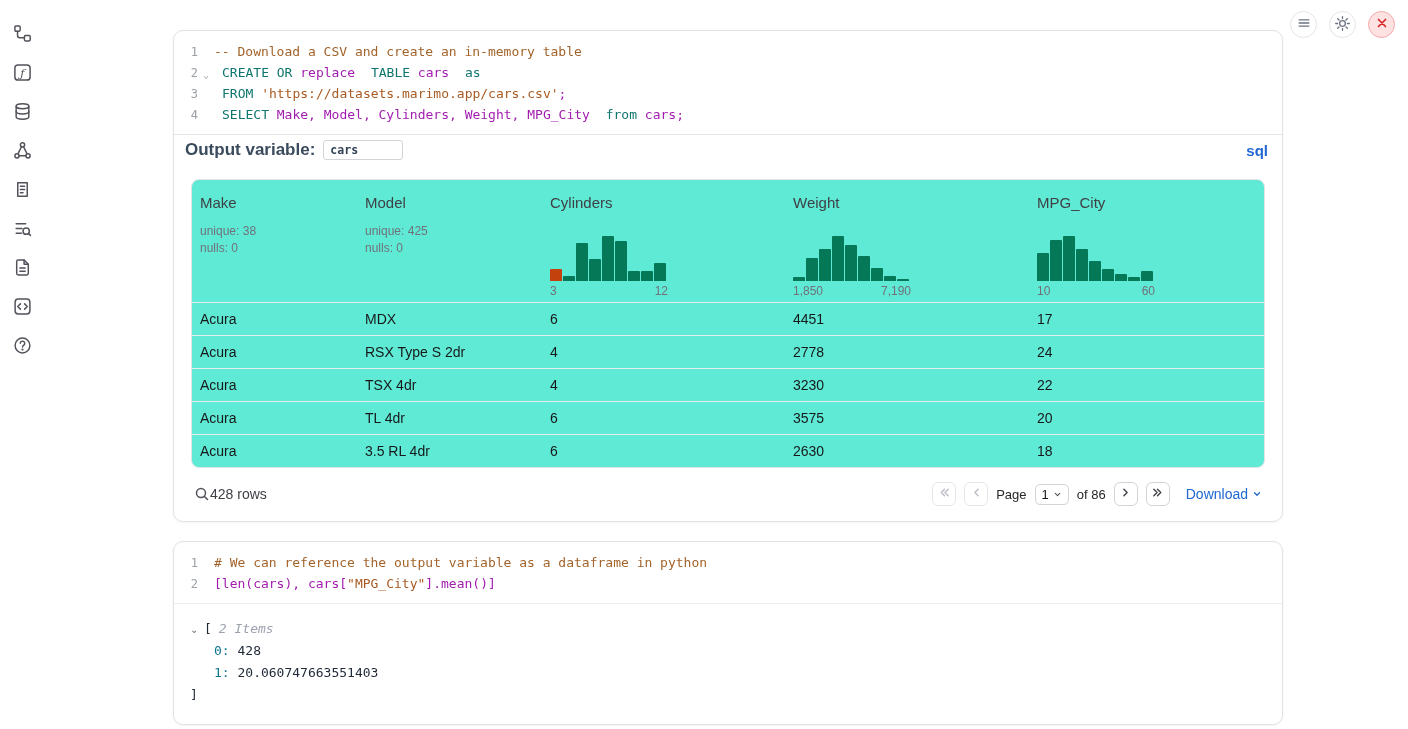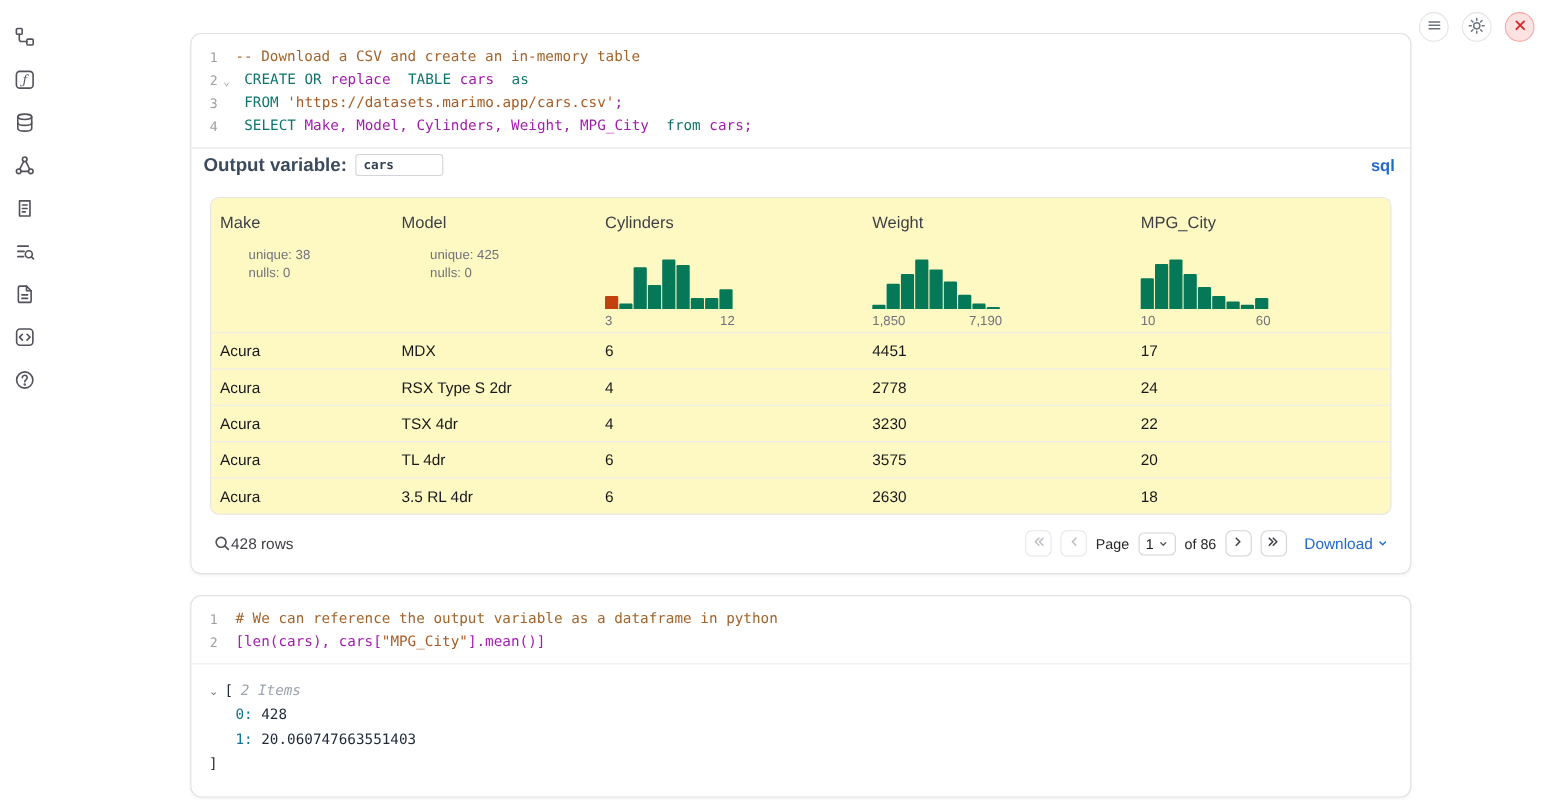--- a/index.html
+++ b/index.html
@@ -31,26 +31,26 @@
   .tok-pl  { color:#a21caf; }
 
   
   .outvar { border-top:1px solid #e4e4e7; display:flex; align-items:center; padding:5px 14px 5px 11px; gap:8px; }
   .outvar-label { font-size:17px; font-weight:bold; color:#3b4b5e; }
   .outvar-input { border:1px solid #d4d4d8; border-radius:3px; font-size:11.5px; font-weight:bold; color:#334155; padding:2px 6px; width:80px; font-family:"DejaVu Sans Mono",monospace; }
   .lang-badge { margin-left:auto; font-size:15px; color:#2068d2; font-weight:bold; }
 
   
   .cell-output { padding:14px 17px 0; }
-  .dtable { border:1px solid #e4e4e7; border-radius:8px; overflow:hidden; background:#fef9c3; }
+  .dtable { border:1px solid #e4e4e7; border-radius:8px; overflow:hidden; background:#5eead4; }
   .thead, .trow { display:grid; grid-template-columns:165px 185px 243px 244px 1fr; }
   .thead { height:122px; padding-top:14px; }
   .th { display:flex; flex-direction:column; padding:0 8px; min-width:0; }
   .th-name { font-size:15px; color:#3f3f46; }
-  .th-stats { margin-top:12px; font-size:12px; color:#71717a; line-height:17px;margin-left:26px; }
+  .th-stats { margin-top:12px; font-size:12px; color:#71717a; line-height:17px; }
   .hist { margin-top:auto; width:118px; }
   .hist-bars { display:flex; gap:1px; align-items:flex-end; height:45px; }
   .bar { width:12px; background:#047857; border-radius:1px 1px 0 0; }
   .bar.hl { background:#c2410c; }
   .hist-labels { display:flex; justify-content:space-between; font-size:12px; color:#71717a; margin-top:3px; padding-bottom:4px; }
   .trow { border-top:1px solid #ebebee; }
   .td { padding:8px; font-size:14px; color:#18181b; white-space:nowrap; overflow:hidden; }
 
   
   .tfoot { display:flex; align-items:center; padding:14px 3px 15px; }

